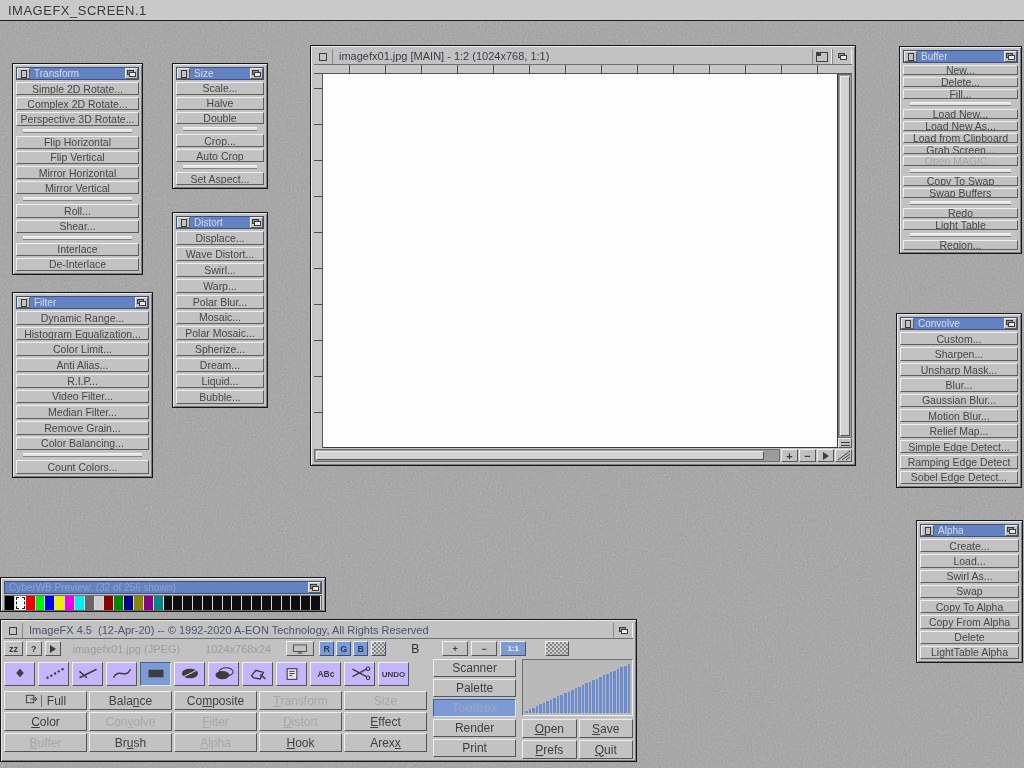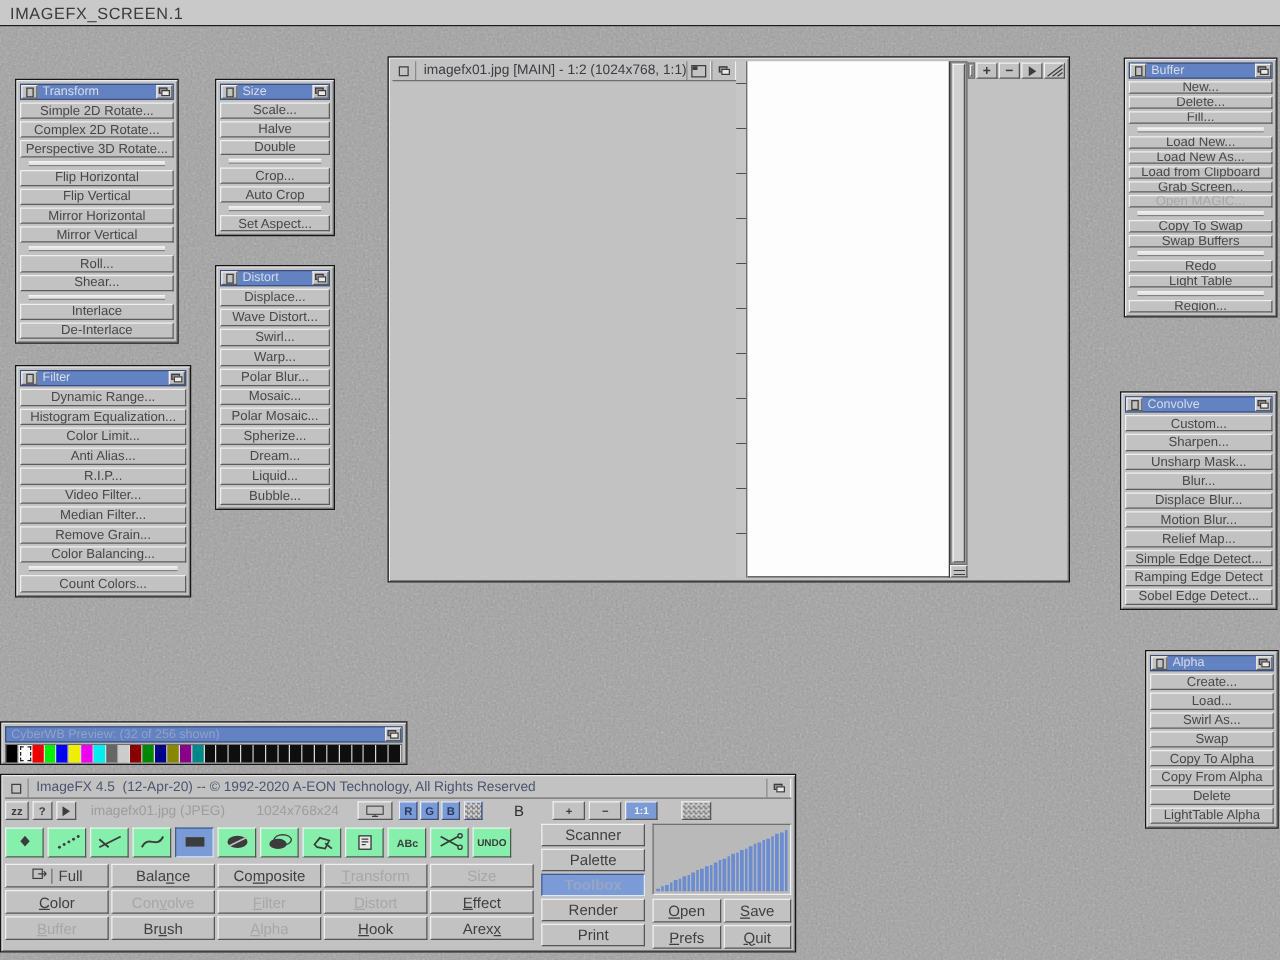--- a/index.html
+++ b/index.html
@@ -35,21 +35,21 @@
   
   .wtitle{height:15px;display:flex;align-items:stretch;background:#c2c2c2;border-bottom:1px solid #6f6f6f;}
   .wtext{flex:1;font-size:11px;line-height:15px;color:#3c3c42;padding-left:6px;white-space:pre;overflow:hidden;}
   .wgad{width:18px;display:flex;align-items:center;justify-content:center;border-left:1px solid #8a8a8a;border-right:1px solid #f0f0f0;}
   .wgad.first{border-left:none;border-right:1px solid #8a8a8a;}
   .close-glyph{width:6px;height:6px;border:1px solid #3f3f3f;background:#c2c2c2;display:block;}
   .zoom-glyph{position:relative;width:10px;height:8px;display:block;border:1px solid #3f3f3f;}
   .zoom-glyph::before{content:"";position:absolute;left:0;top:0;width:4px;height:3px;background:#3f3f3f;}
 
   
-  .main-win{left:310px;top:45px;width:546px;height:421px;display:flex;flex-direction:row;}
+  .main-win{left:310px;top:45px;width:546px;height:421px;display:flex;flex-direction:column;}
   .hruler{height:8px;background:#c6c6c6;border-bottom:1px solid #555;
           background-image:repeating-linear-gradient(90deg,transparent 0 35px,#4e4e4e 35px 36px);}
   .wcontent{flex:1;display:flex;min-height:0;}
   .vruler{width:8px;background:#c6c6c6;border-right:1px solid #555;
           background-image:repeating-linear-gradient(0deg,transparent 0 35px,#4e4e4e 35px 36px);}
   .canvas{flex:1;background:#fdfdfd;border:1px solid #3a3a3a;border-top:none;border-left:none;}
   .vcol{width:14px;display:flex;flex-direction:column;}
   .vscroll{flex:1;background:#9b9b9b;border:1px solid #6f6f6f;padding:1px;box-sizing:border-box;}
   .vthumb{width:100%;height:100%;background:#d2d2d2;border:1px solid;border-color:#f0f0f0 #555 #555 #f0f0f0;box-sizing:border-box;}
   .pangad{height:10px;background:#c2c2c2;border:1px solid;border-color:#efefef #555 #555 #efefef;
@@ -78,21 +78,21 @@
   .mini{height:15px;display:flex;align-items:center;justify-content:center;background:#c2c2c2;
         border:1px solid;border-color:#efefef #555 #555 #efefef;font-size:9px;font-weight:bold;color:#3c3c3c;
         box-sizing:border-box;padding:0 4px;cursor:pointer;}
   .ghost-txt{color:#9d9d9d;font-size:11px;white-space:nowrap;}
   .chbtn{width:15px;height:15px;display:flex;align-items:center;justify-content:center;background:#7b9bd6;
          border:1px solid;border-color:#e6ecf8 #3e4f77 #3e4f77 #e6ecf8;font-size:9px;font-weight:bold;color:#273a63;box-sizing:border-box;}
   .checker{background-image:repeating-conic-gradient(#858585 0% 25%,#cfcfcf 0% 50%);background-size:4px 4px;}
   .blabel{font-size:12px;color:#2f2f2f;}
   .ratio{background:#7b9bd6;color:#f2f4fa;font-size:8px;}
   .toolsrow{height:26px;display:flex;gap:3px;margin-top:2px;align-items:center;}
-  .tool{width:31px;height:24px;display:flex;align-items:center;justify-content:center;background:#86efac;
+  .tool{width:31px;height:24px;display:flex;align-items:center;justify-content:center;background:#c4b5fd;
         border:1px solid;border-color:#efefef #555 #555 #efefef;box-sizing:border-box;cursor:pointer;
         font-size:8px;font-weight:bold;color:#3c3c3c;}
   .tool.sel{background:#7b9bd6;border-color:#445c8e #dfe7f6 #dfe7f6 #445c8e;}
   .mainrow{display:flex;gap:6px;margin-top:3px;flex:1;}
   .btn-grid{width:423px;display:grid;grid-template-columns:repeat(5,1fr);grid-auto-rows:19px;gap:2px;align-content:start;}
   .gbtn{display:flex;align-items:center;justify-content:center;background:#c2c2c2;font-size:12px;color:#3f3f3f;
         border:1px solid;border-color:#efefef #555 #555 #efefef;box-sizing:border-box;cursor:pointer;white-space:nowrap;}
   .gbtn.ghost{color:#a7a7a7;}
   .gbtn u{text-decoration:underline;text-underline-offset:1px;}
   .gbtn .vsep{width:1px;height:12px;background:#6f6f6f;margin:0 5px 0 3px;}
@@ -256,21 +256,21 @@
         <span class="ptext">Convolve</span>
         <span class="pgad">
           <span class="depth-glyph"></span>
         </span>
       </div>
       <div class="pbody">
         <div class="pbtn">Custom...</div>
         <div class="pbtn">Sharpen...</div>
         <div class="pbtn">Unsharp Mask...</div>
         <div class="pbtn">Blur...</div>
-        <div class="pbtn">Displace Blur...</div>
+        <div class="pbtn">Gaussian Blur...</div>
         <div class="pbtn">Motion Blur...</div>
         <div class="pbtn">Relief Map...</div>
         <div class="pbtn">Simple Edge Detect...</div>
         <div class="pbtn">Ramping Edge Detect</div>
         <div class="pbtn">Sobel Edge Detect...</div>
       </div>
     </div>
     <div class="panel" style="left: 916px; top: 520px; width: 107px; height: 143px;">
       <div class="ptitle">
         <span class="pgad">

